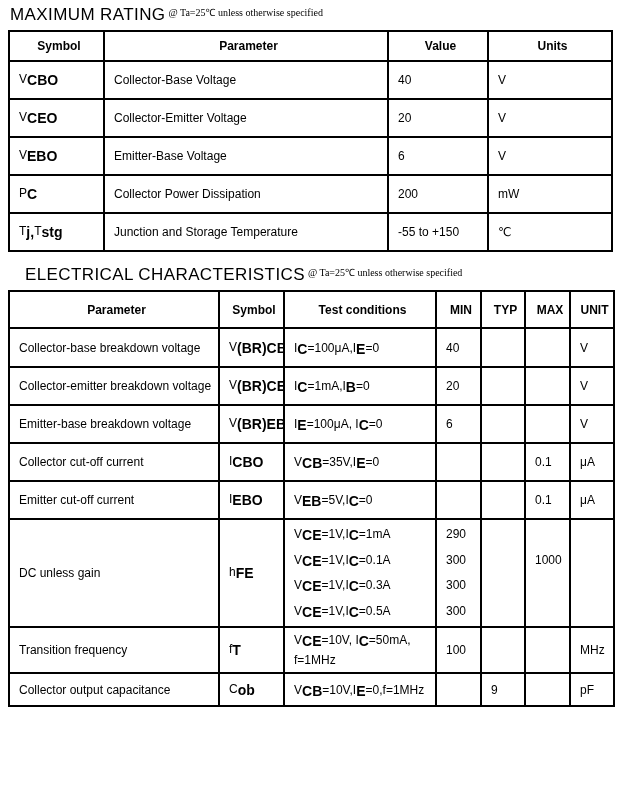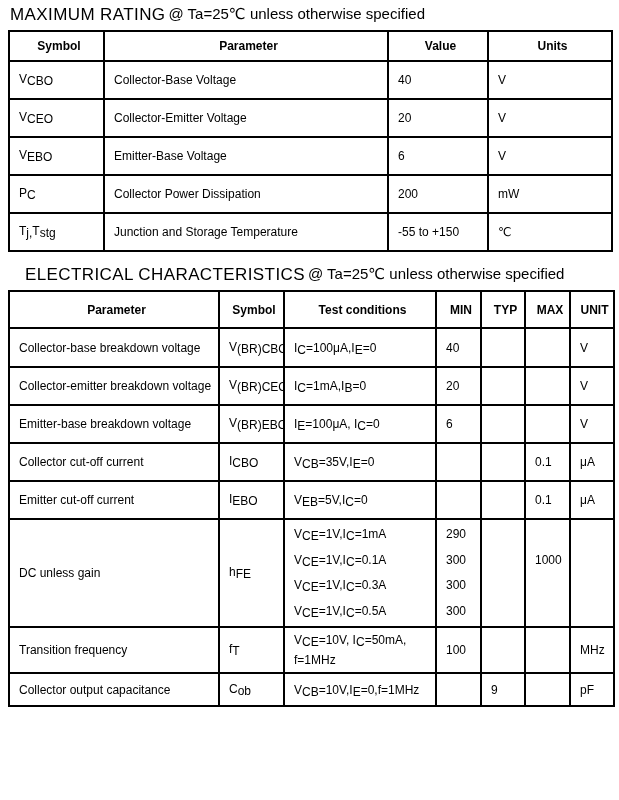--- a/index.html
+++ b/index.html
@@ -15,21 +15,21 @@
   .sec-title {
     display: flex;
     align-items: flex-start;
     gap: 3px;
     white-space: nowrap;
     margin: 2px 0 3px 2px;
     height: 22px;
   }
   .sec-title.indent { padding-left: 15px; margin-top: 13px; }
   .title-main { font-size: 17px; letter-spacing: 0.4px; }
-  .title-sub { font-size: 15px; }
+  .title-sub { font-size: 10px; font-family: Liberation Serif, serif; }
 
   table {
     border-collapse: collapse;
     table-layout: fixed;
     width: 603px;
   }
   th, td {
     border: 2px solid #000;
     font-size: 12px;
     padding: 2px 4px 2px 9px;
@@ -38,23 +38,24 @@
     overflow: hidden;
   }
   th { font-weight: bold; text-align: center; }
 
   #max-rating-table thead tr { height: 30px; }
   #max-rating-table tbody tr { height: 38px; }
 
   #electrical-table thead tr { height: 37px; }
 
   .sub {
-    font-size: 12px;
+    font-size: 14px;
     vertical-align: -2px;
     letter-spacing: 0;
+    font-weight: bold;
   }
 
   .line { height: 20px; line-height: 20px; white-space: nowrap; }
   tr.tall .line { height: 25.5px; line-height: 25.5px; }
 </style>
 </head>
 <body>
 
 <div class="page">
 

